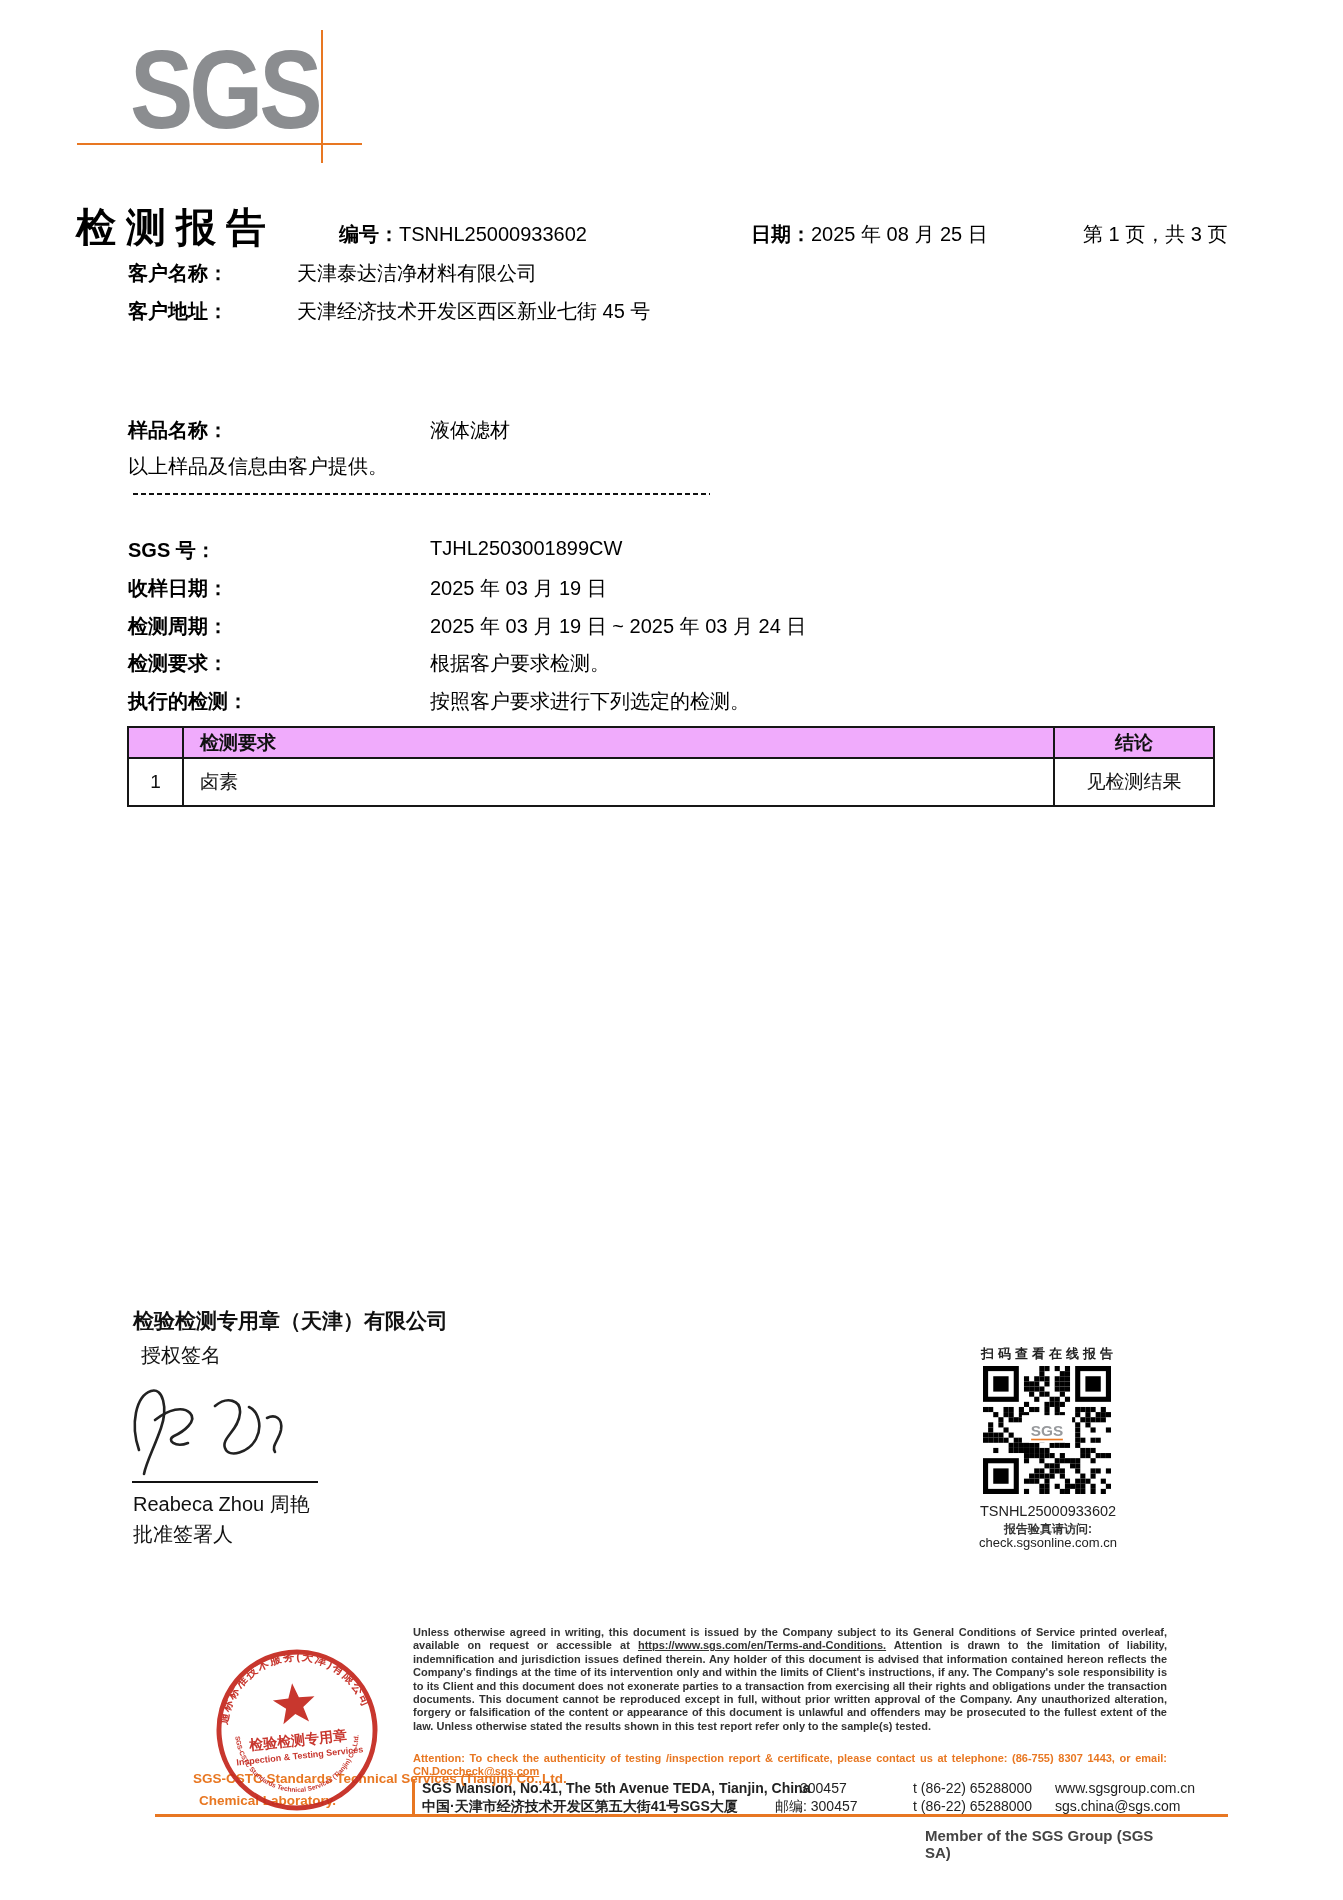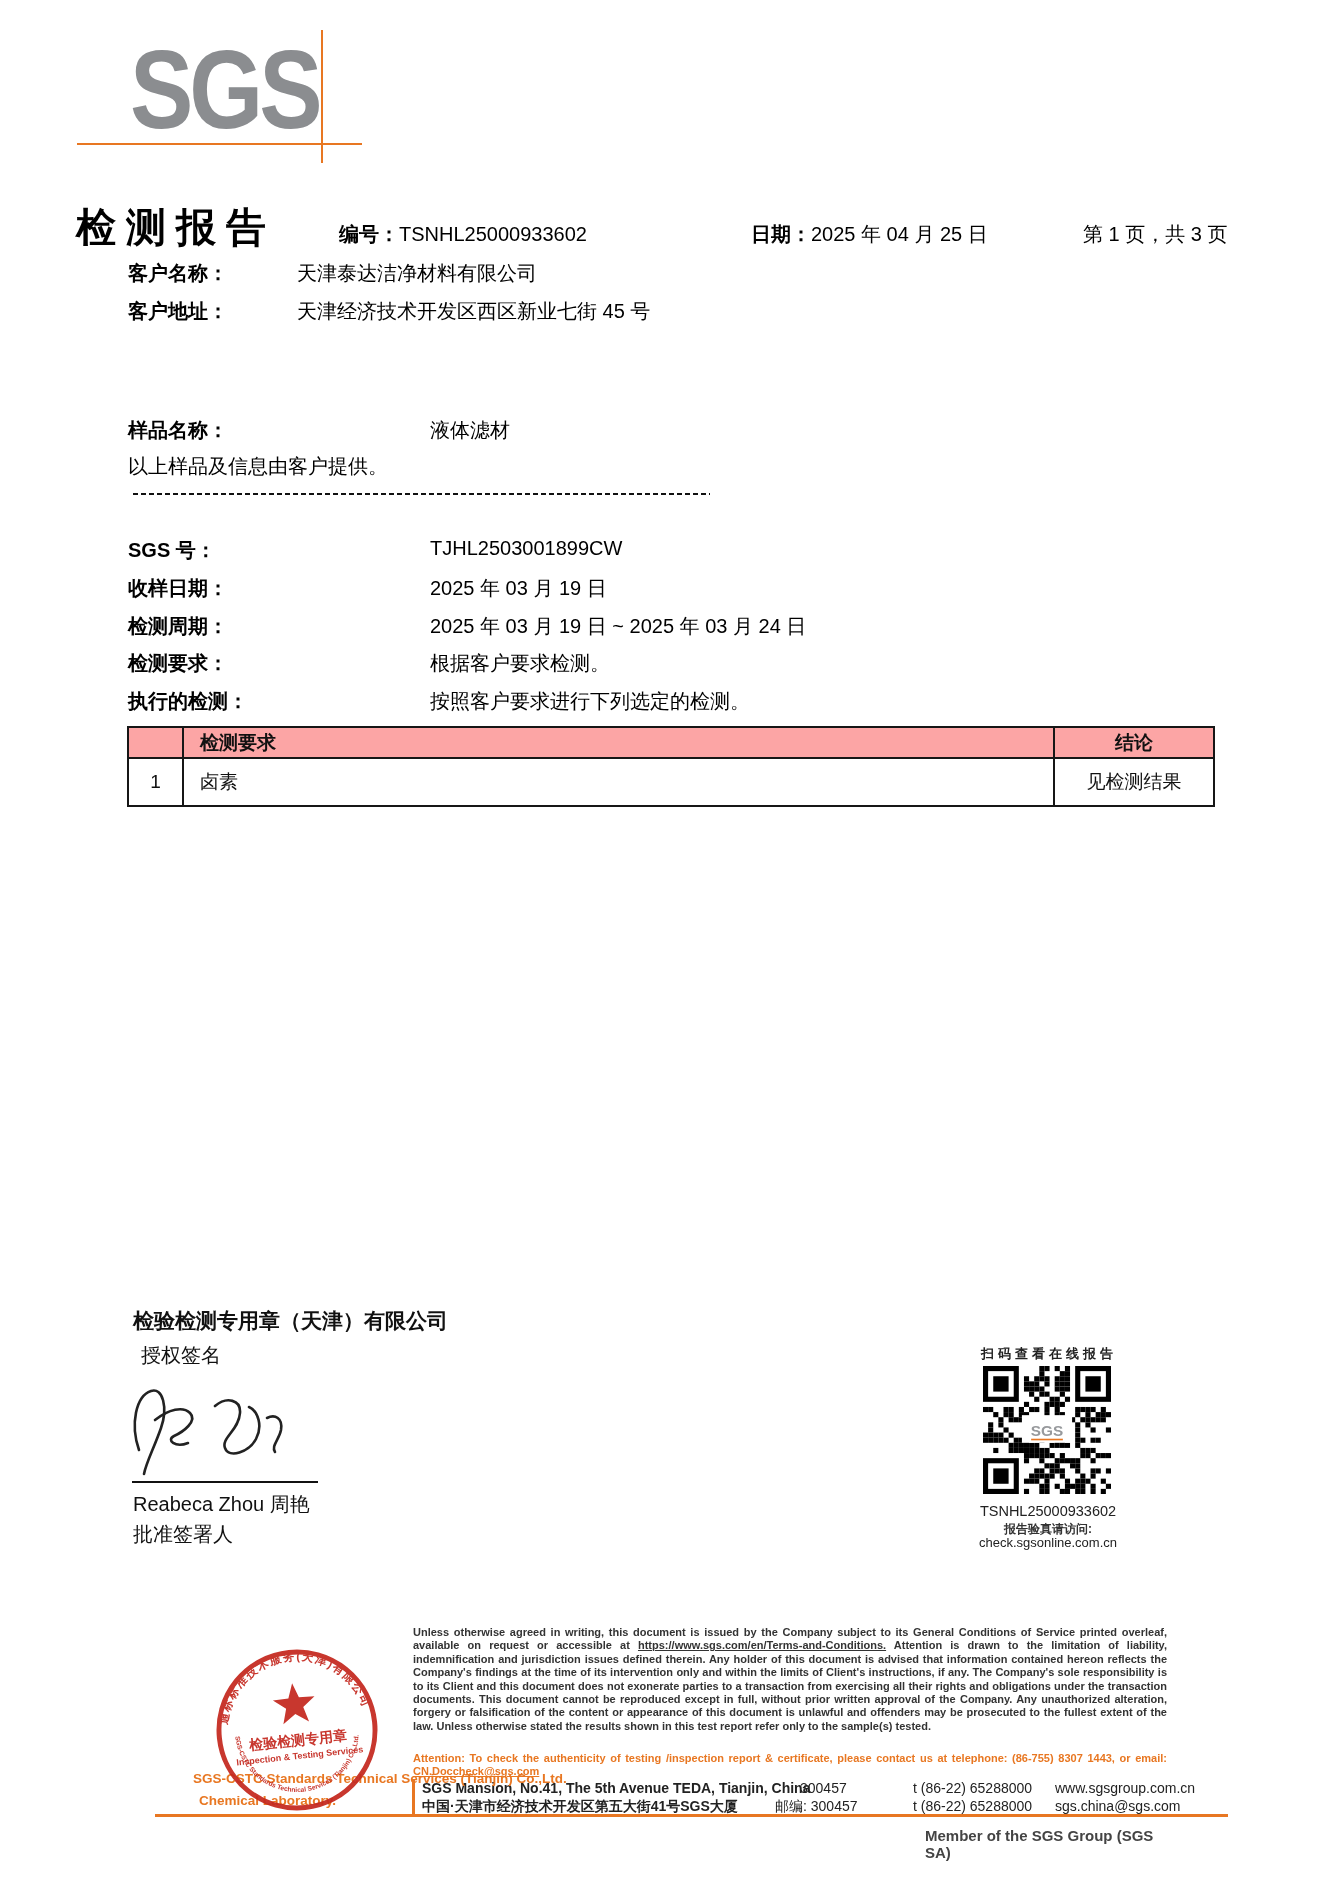--- a/index.html
+++ b/index.html
@@ -24,21 +24,21 @@
   .dashline{position:absolute;left:133px;top:493px;width:577px;height:2px;
             background:repeating-linear-gradient(90deg,#111 0 5px,transparent 5px 8px);}
 
   
   .ttable{position:absolute;left:127px;top:726px;width:1088px;border:2px solid #161616;box-sizing:border-box;}
   .trow{display:flex;}
   .tcell{box-sizing:border-box;font-size:19px;display:flex;align-items:center;}
   .c1{width:55px;justify-content:center;border-right:2px solid #161616;}
   .c2{width:871px;padding-left:16px;border-right:2px solid #161616;}
   .c3{width:158px;justify-content:center;}
-  .thead{background:#fca5a5;height:31px;font-weight:bold;border-bottom:2px solid #161616;}
+  .thead{background:#f0abfc;height:31px;font-weight:bold;border-bottom:2px solid #161616;}
   .tbody{height:46px;background:#fff;}
 
   
   .sig-company{position:absolute;left:133px;top:1307px;font-size:21px;font-weight:bold;}
   .sig-label{position:absolute;left:141px;top:1342px;font-size:20px;}
   .sig-line{position:absolute;left:132px;top:1481px;width:186px;height:2px;background:#111;}
   .sig-name{position:absolute;left:133px;top:1491px;font-size:20px;}
   .sig-role{position:absolute;left:133px;top:1521px;font-size:20px;}
 
   
@@ -74,21 +74,21 @@
 
   <div class="logo-text">SGS</div>
   <div class="logo-hline"></div>
   <div class="logo-vline"></div>
 
   <div class="title">检测报告</div>
   <div class="meta" style="left:339px;">
     <b>编号：</b><span class="val">TSNHL25000933602</span>
   </div>
   <div class="meta" style="left:751px;">
-    <b>日期：</b><span class="val">2025 年 04 月 25 日</span>
+    <b>日期：</b><span class="val">2025 年 08 月 25 日</span>
   </div>
   <div class="meta" style="left:1083px;">第 1 页，共 3 页</div>
 
   <div class="row" style="left:128px;top:260px;text-align:right;">
     <span class="lbl">客户名称：</span>
   </div>
   <div class="row" style="left:297px;top:260px;">天津泰达洁净材料有限公司</div>
   <div class="row" style="left:128px;top:298px;">
     <span class="lbl">客户地址：</span>
   </div>

